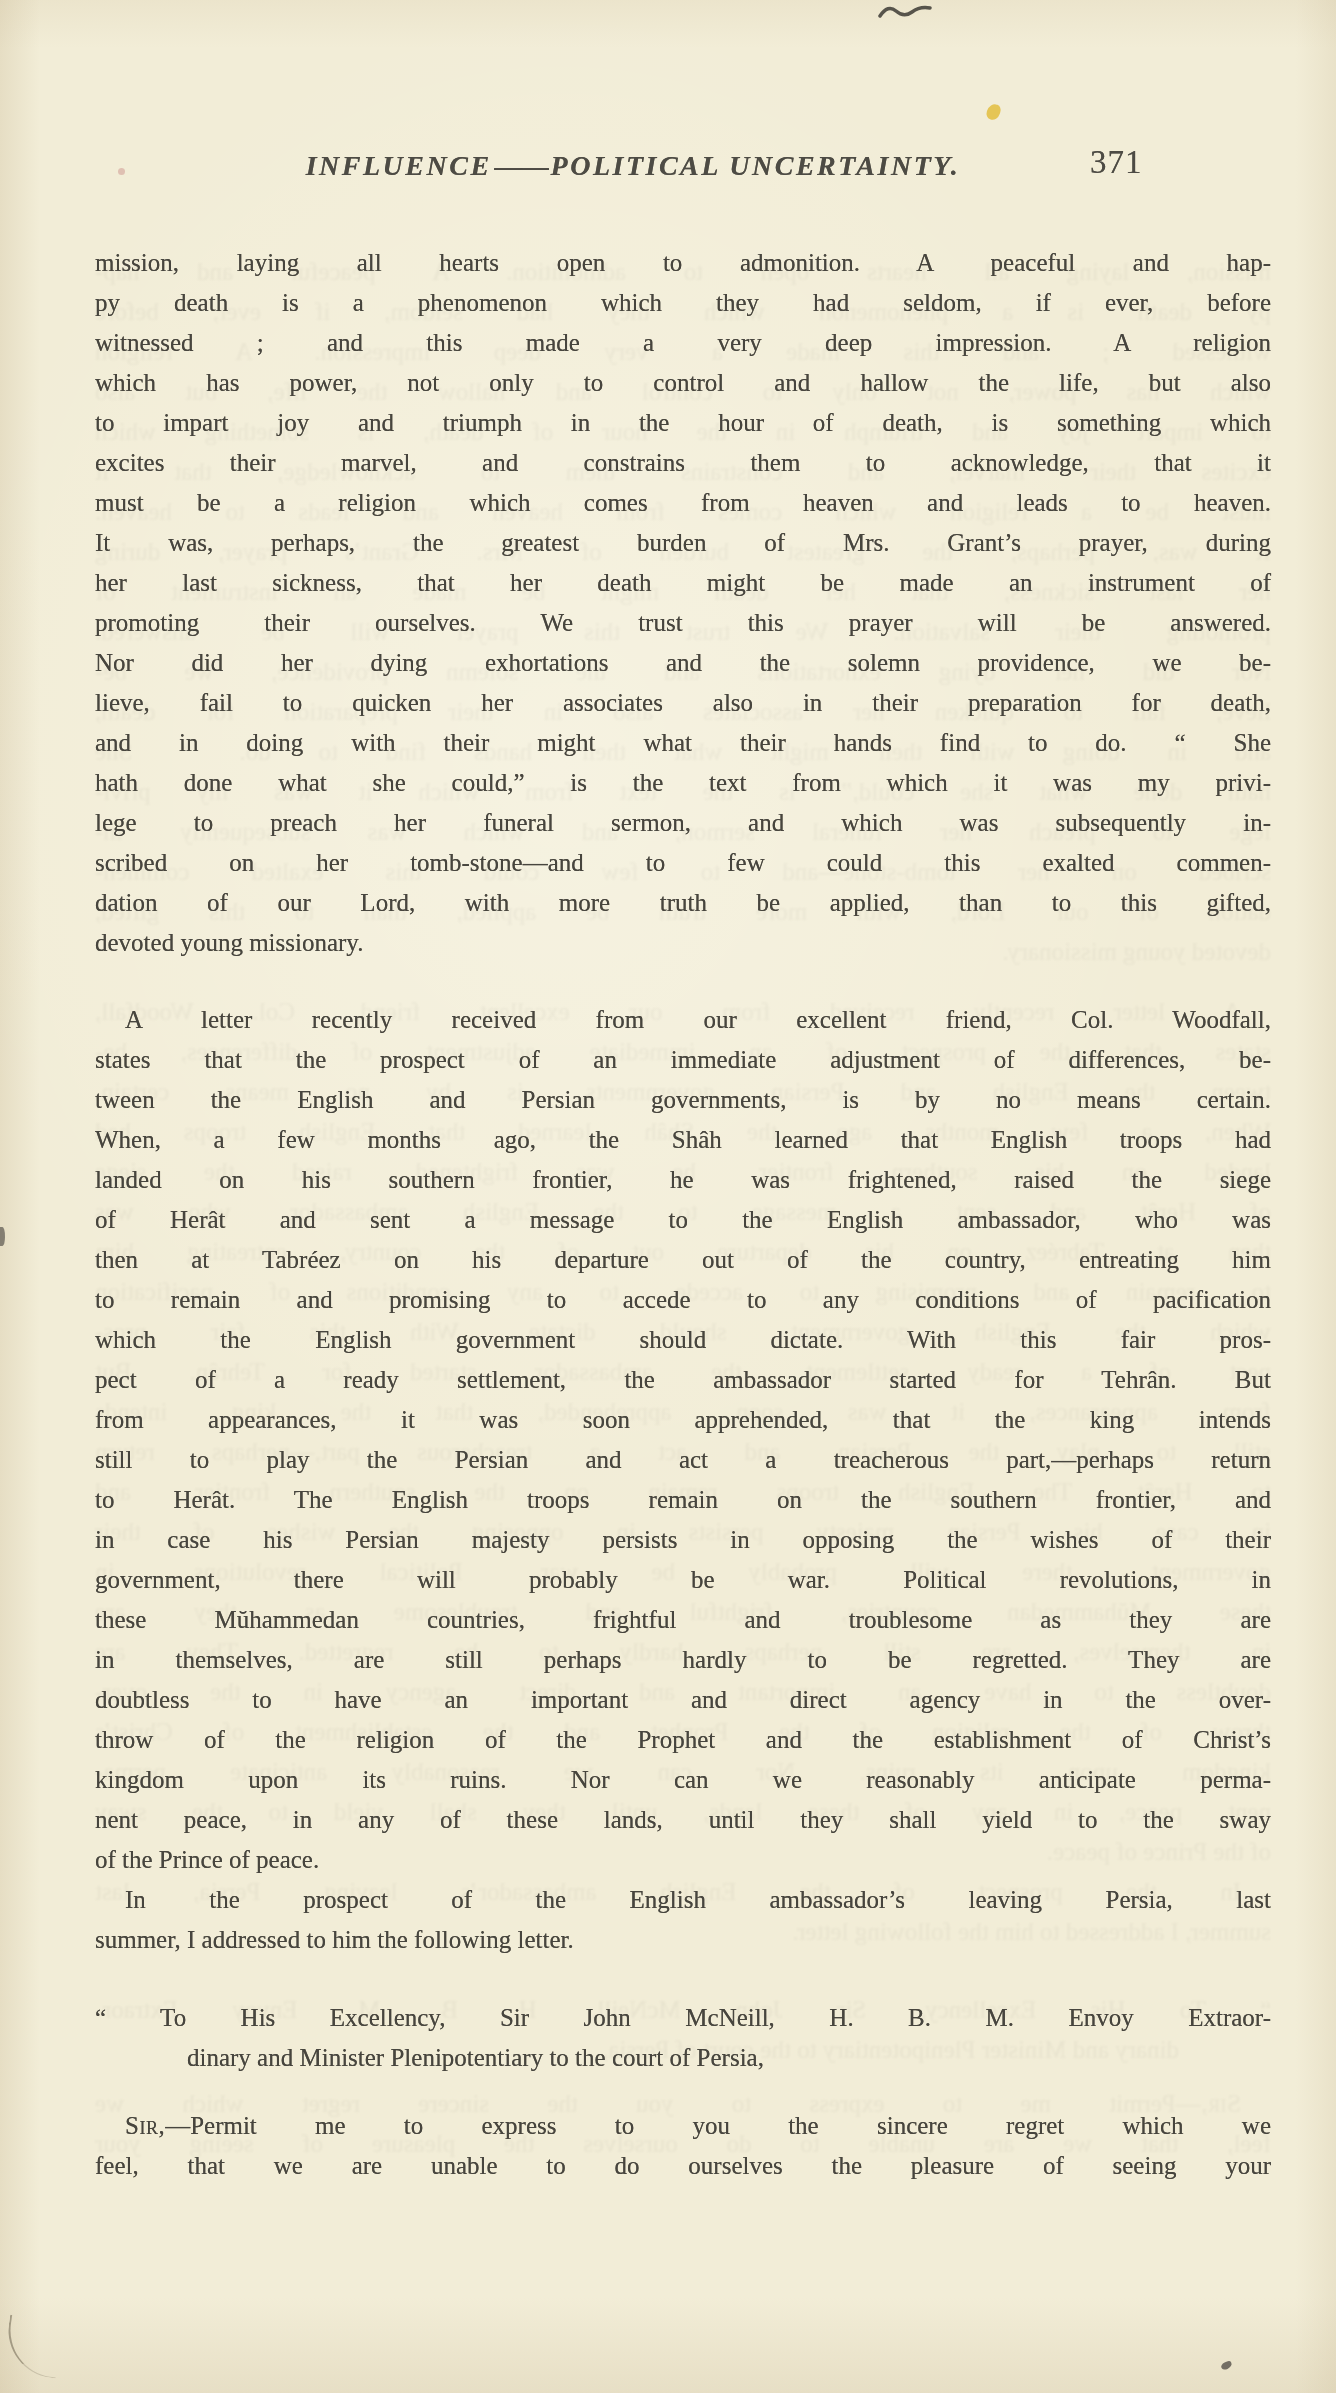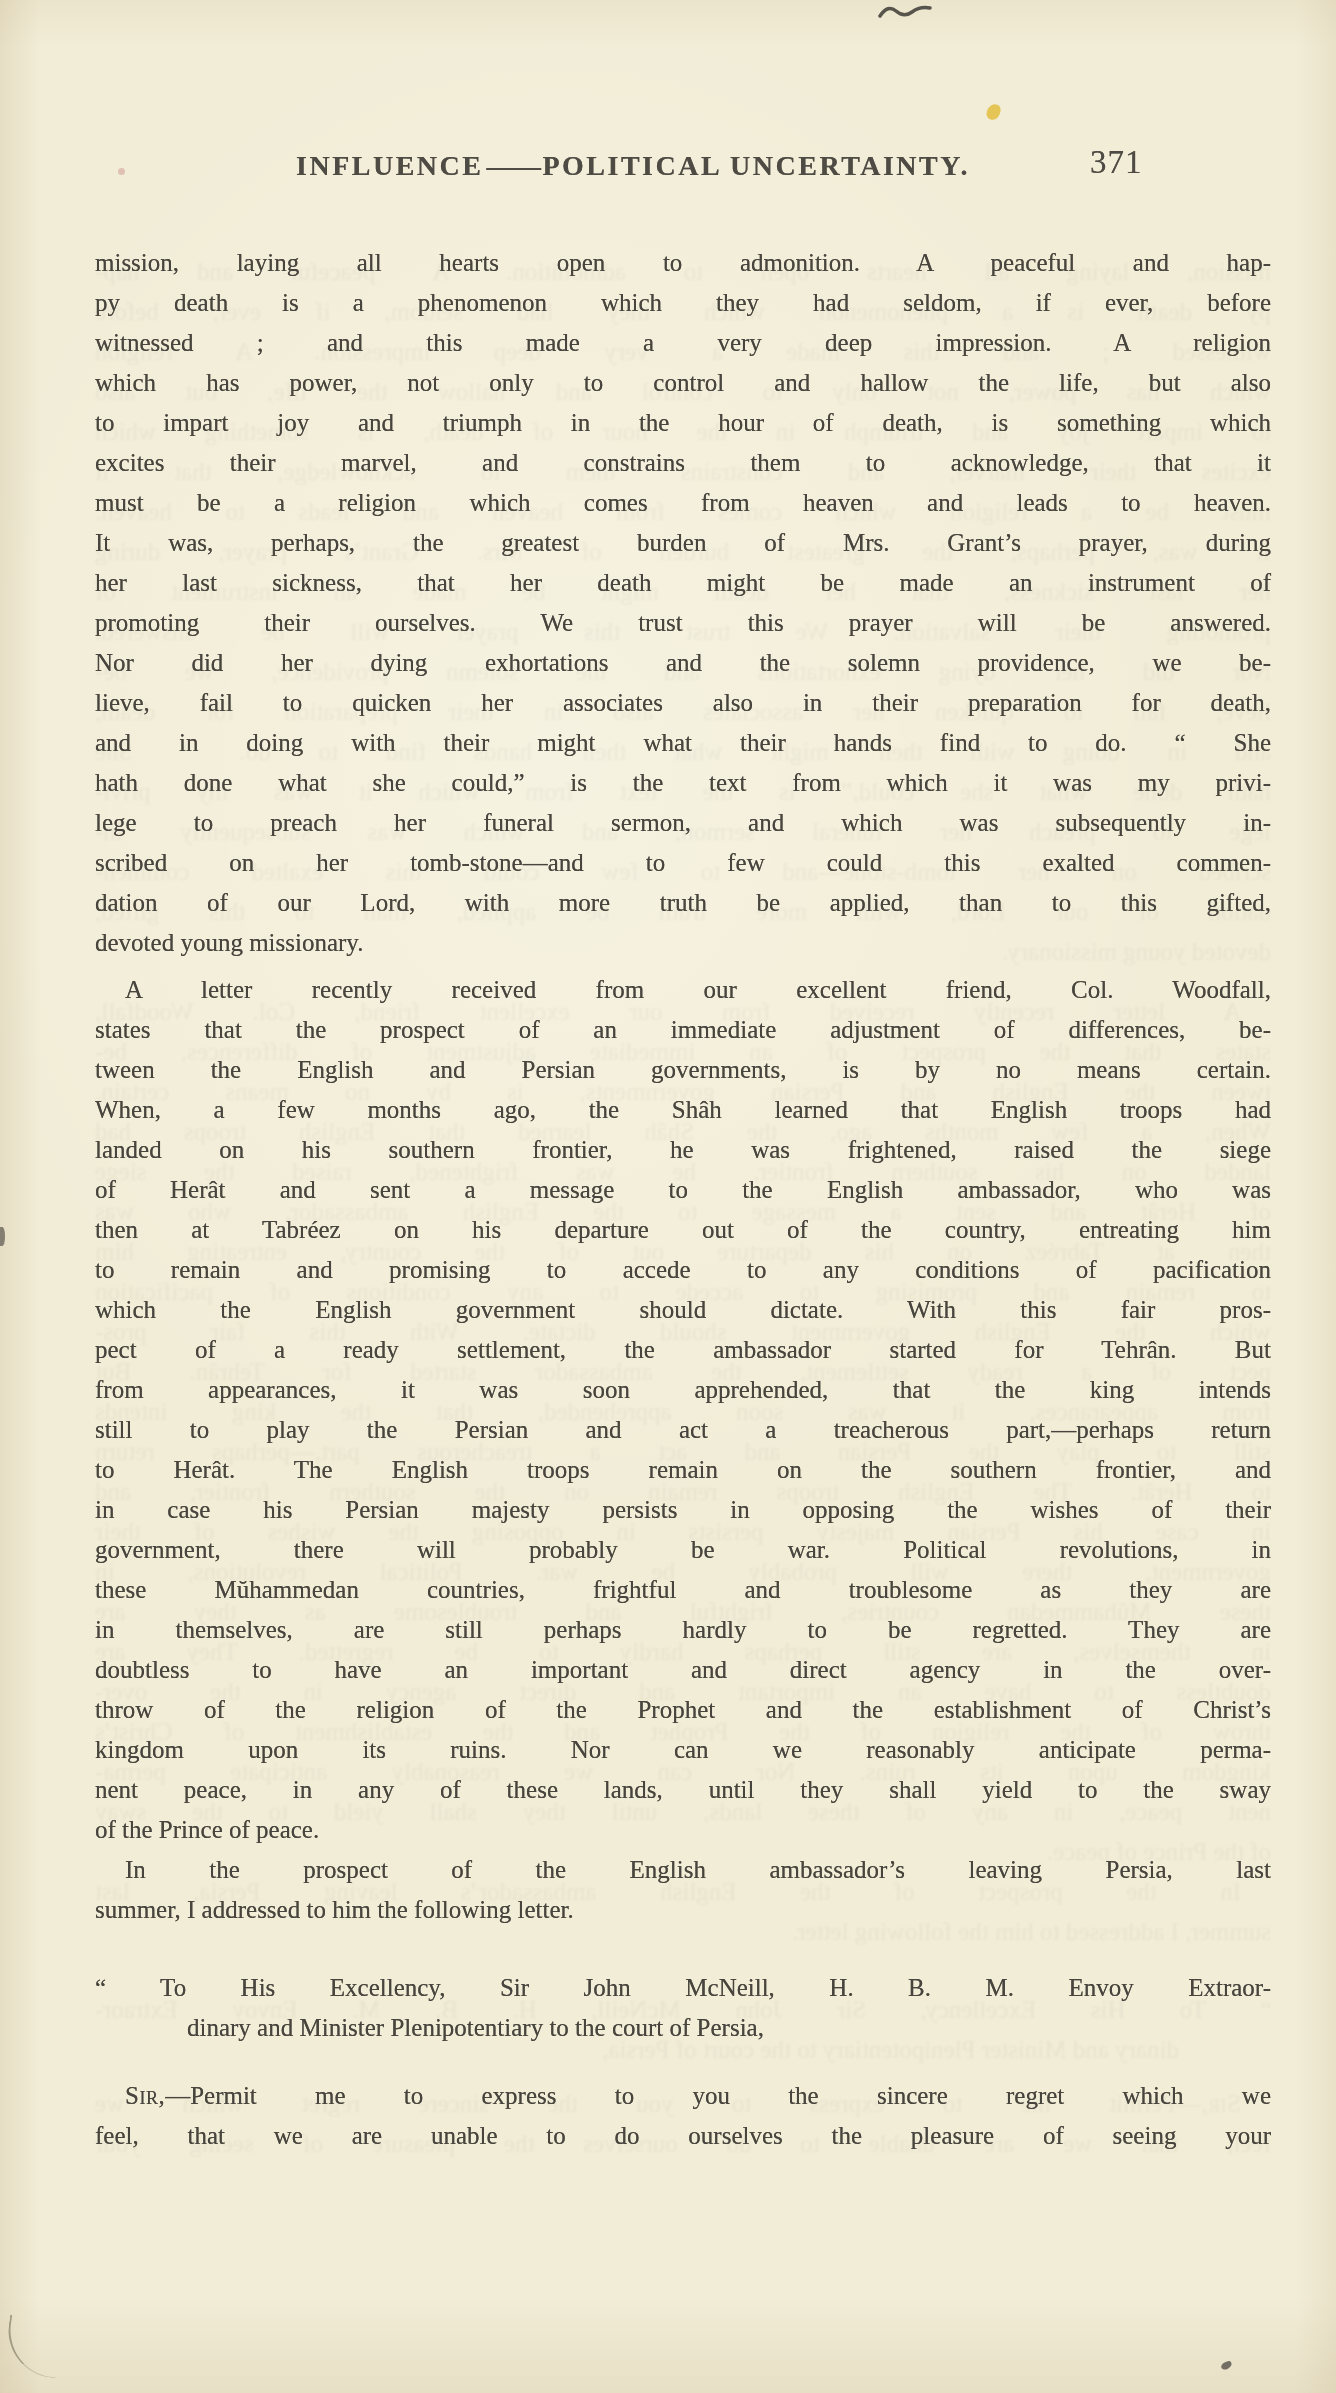--- a/index.html
+++ b/index.html
@@ -16,20 +16,21 @@
     font-family:"Liberation Serif","DejaVu Serif",serif;
     color:#47453e;
   }
   .running-head {
     position:absolute; top:150px; left:268px; width:730px;
     text-align:center;
     font-size:28px; font-weight:600; letter-spacing:2.5px;
     color:#4d4b44;
     text-shadow:0 0 0.5px rgba(70,65,55,0.7);
     white-space:nowrap;
+    font-style:italic;
   }
   .hdr-dash { letter-spacing:-1.5px; margin:0 3px; }
   .page-number {
     position:absolute; top:144px; left:1090px; width:130px;
     text-align:left;
     font-size:33px; font-weight:400; letter-spacing:1px;
     color:#4d4b44;
     text-shadow:0 0 0.5px rgba(70,65,55,0.7);
   }
   .body-text {
@@ -158,21 +159,21 @@
         <div class="line">promoting their ourselves. We trust this prayer will be answered.</div>
         <div class="line">Nor did her dying exhortations and the solemn providence, we be-</div>
         <div class="line">lieve, fail to quicken her associates also in their preparation for death,</div>
         <div class="line">and in doing with their might what their hands find to do. “ She</div>
         <div class="line">hath done what she could,” is the text from which it was my privi-</div>
         <div class="line">lege to preach her funeral sermon, and which was subsequently in-</div>
         <div class="line">scribed on her tomb-stone—and to few could this exalted commen-</div>
         <div class="line">dation of our Lord, with more truth be applied, than to this gifted,</div>
         <div class="line lastline">devoted young missionary.</div>
       </div>
-      <div class="para" style="margin-top: 7px;">
+      <div class="para" style="margin-top: 37px;">
         <div class="line indent">A letter recently received from our excellent friend, Col. Woodfall,</div>
         <div class="line">states that the prospect of an immediate adjustment of differences, be-</div>
         <div class="line">tween the English and Persian governments, is by no means certain.</div>
         <div class="line">When, a few months ago, the Shâh learned that English troops had</div>
         <div class="line">landed on his southern frontier, he was frightened, raised the siege</div>
         <div class="line">of Herât and sent a message to the English ambassador, who was</div>
         <div class="line">then at Tabréez on his departure out of the country, entreating him</div>
         <div class="line">to remain and promising to accede to any conditions of pacification</div>
         <div class="line">which the English government should dictate. With this fair pros-</div>
         <div class="line">pect of a ready settlement, the ambassador started for Tehrân. But</div>

